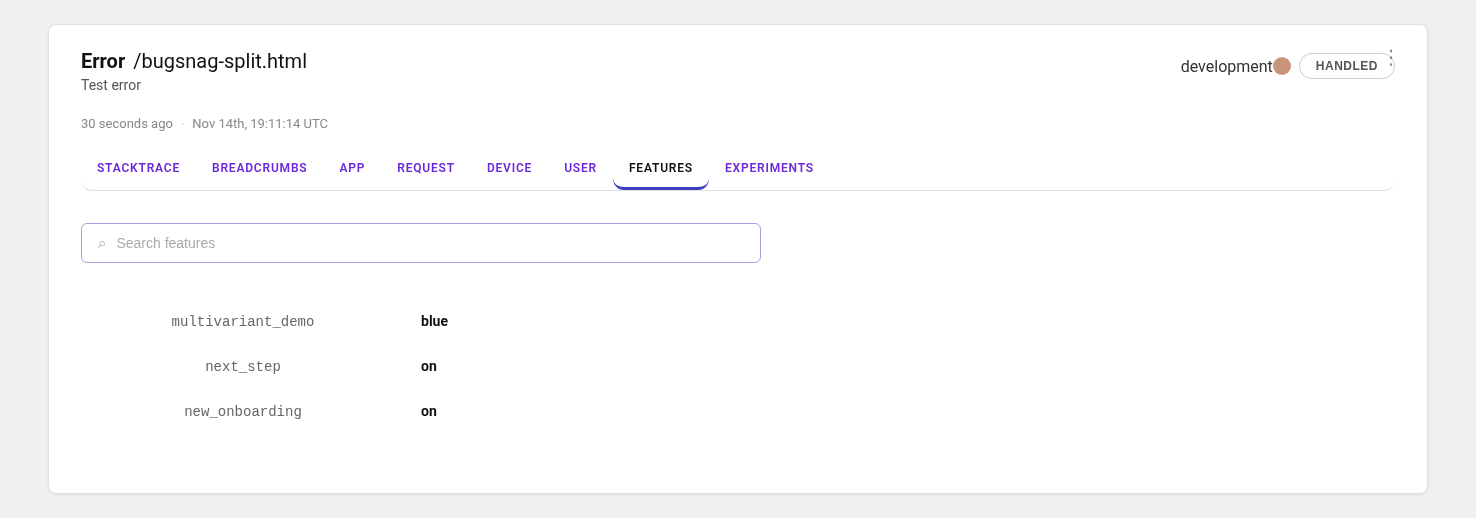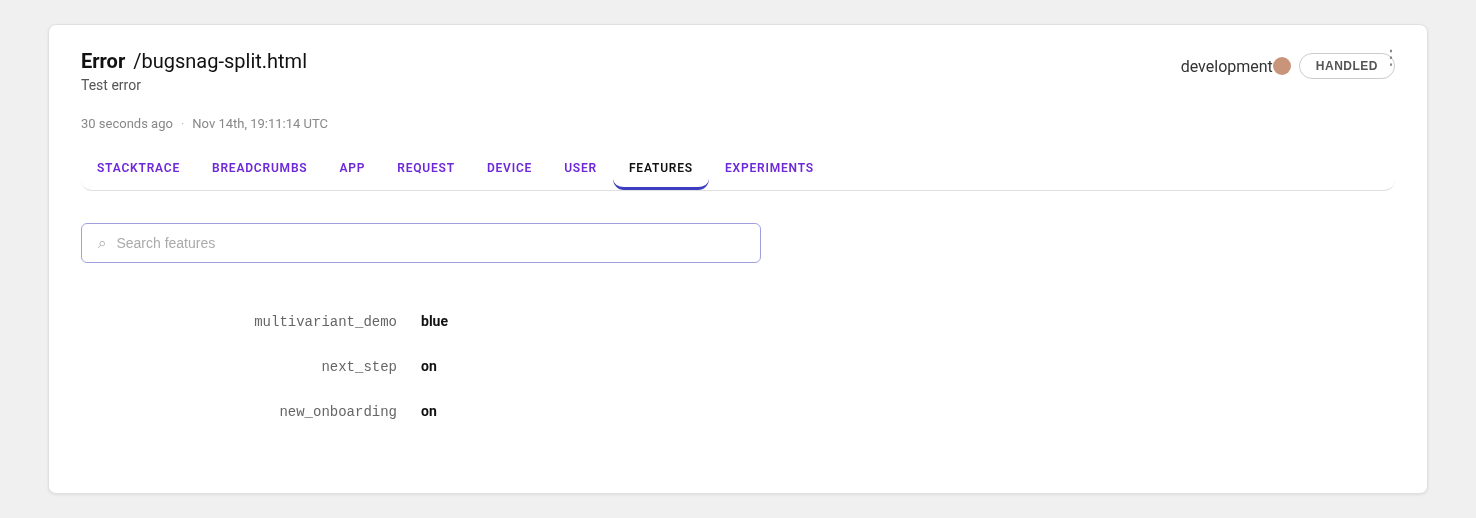--- a/index.html
+++ b/index.html
@@ -168,22 +168,22 @@
     .feature-row {
       display: flex;
       align-items: baseline;
       padding: 14px 0;
     }
     .feature-key {
       font-family: 'Courier New', Courier, monospace;
       font-size: 14px;
       color: #666;
       width: 340px;
-      text-align: right;
-      padding-right: 24px;
+      text-align: center;
+      padding-right: 16px;
       flex-shrink: 0;
     }
     .feature-value {
       font-size: 14px;
       font-weight: 700;
       color: #111;
     }
   </style>
 </head>
 <body>

